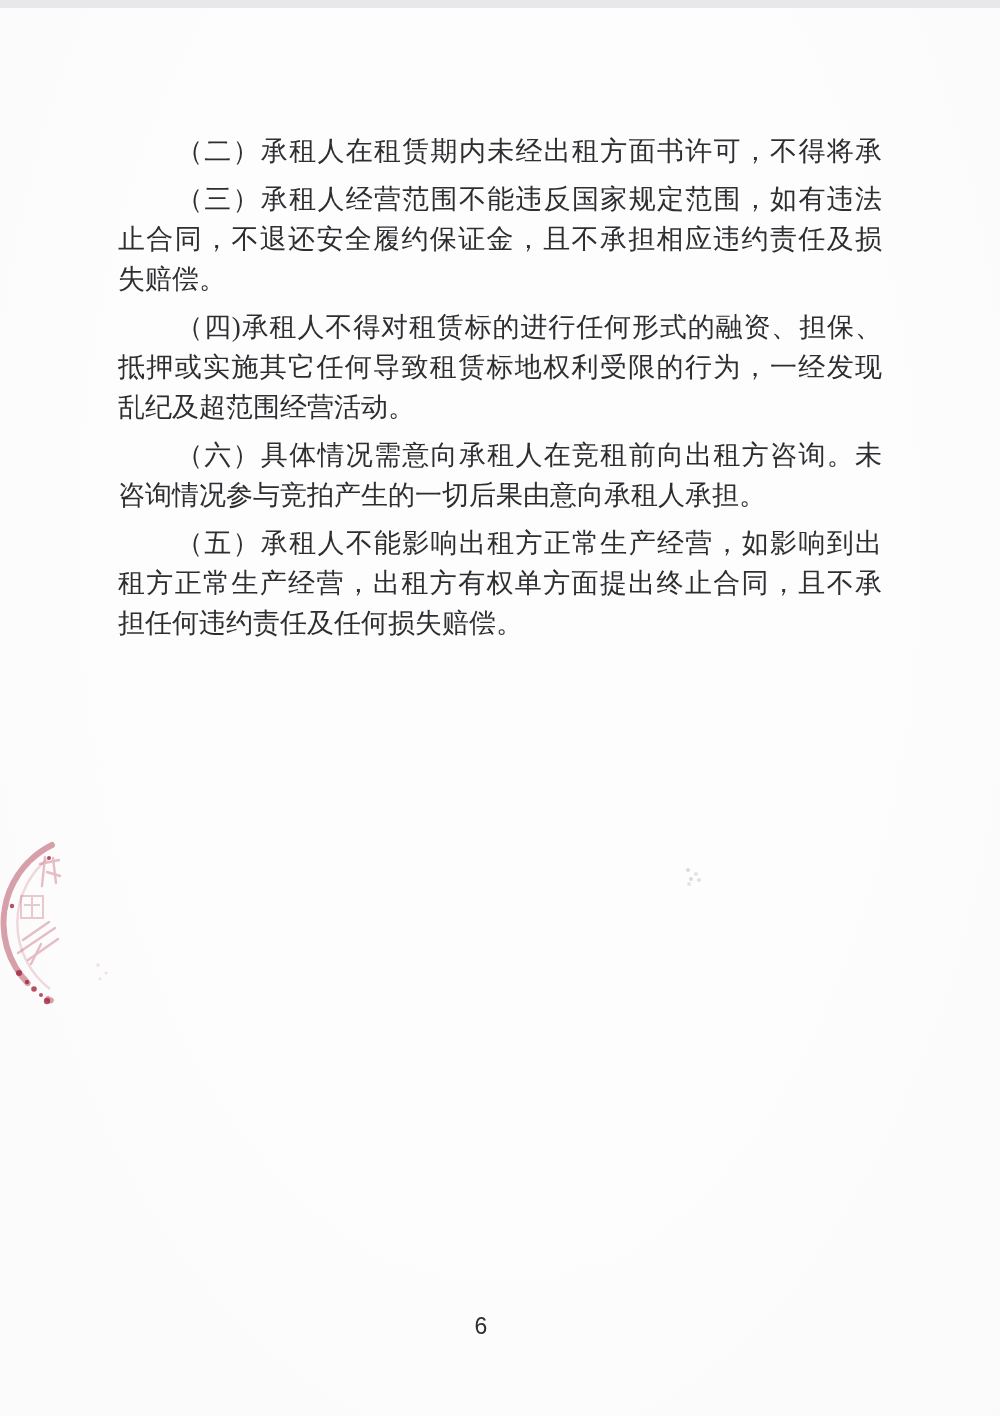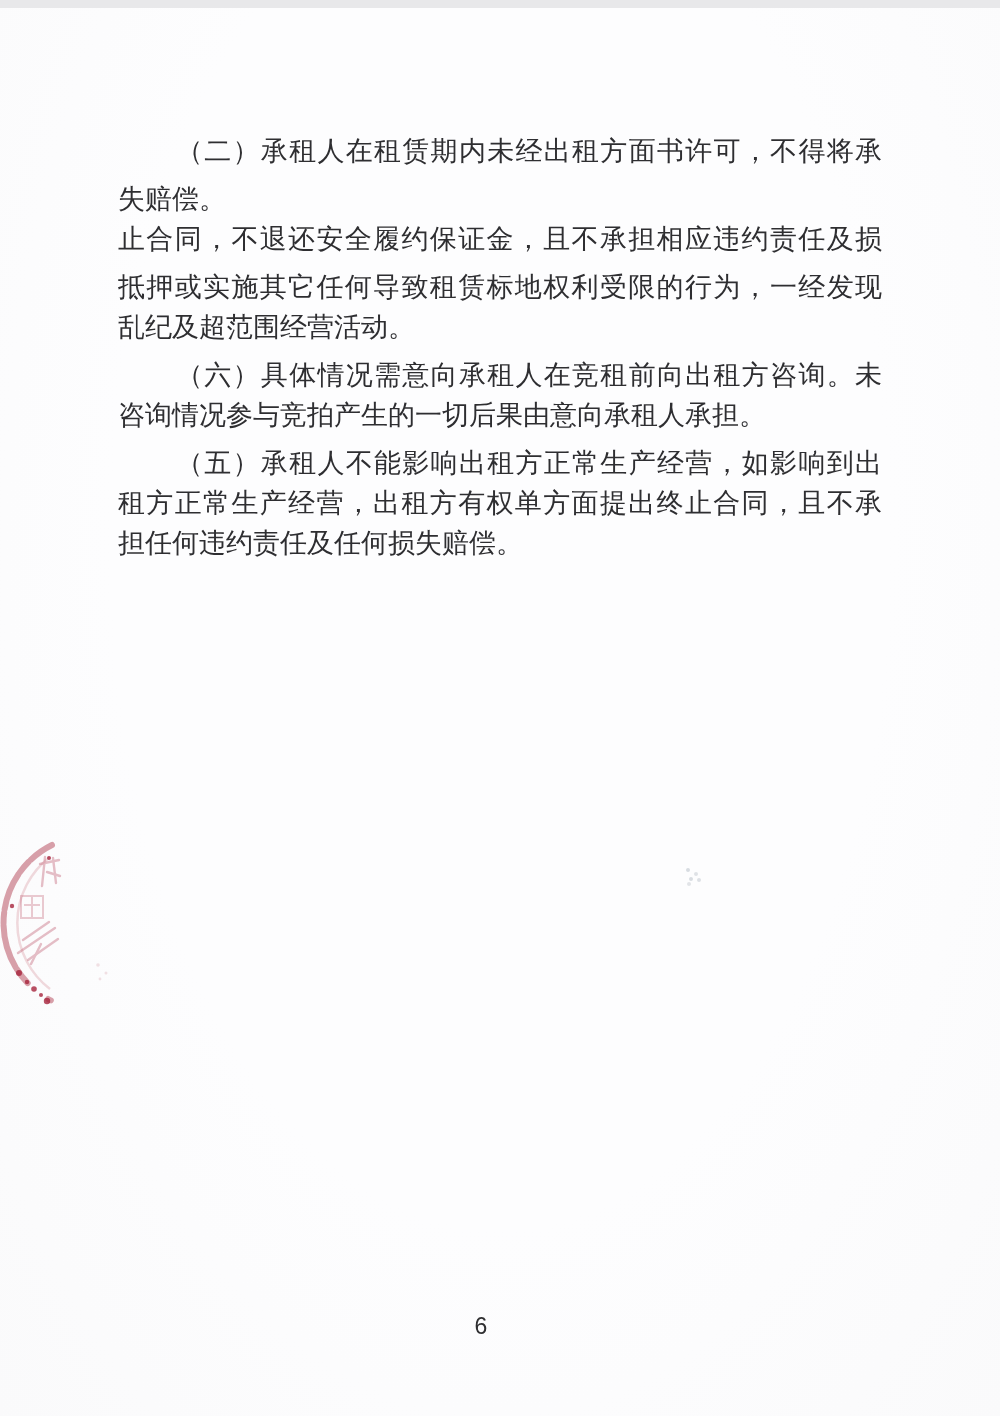--- a/index.html
+++ b/index.html
@@ -56,24 +56,26 @@
 </head>
 <body>
 
 <div class="page">
 
   <div class="content">
       <div class="para">
         <div class="line first fill">（二）承租人在租赁期内未经出租方面书许可，不得将承</div>
       </div>
       <div class="para">
+        <div class="line first fill">（三）承租人经营范围不能违反国家规定范围，如有违法</div>
+        <div class="line fill">止合同，不退还安全履约保证金，且不承担相应违约责任及损</div>
         <div class="line">失赔偿。</div>
-        <div class="line fill">止合同，不退还安全履约保证金，且不承担相应违约责任及损</div>
       </div>
       <div class="para">
+        <div class="line first fill">（四)承租人不得对租赁标的进行任何形式的融资、担保、</div>
         <div class="line fill">抵押或实施其它任何导致租赁标地权利受限的行为，一经发现</div>
         <div class="line">乱纪及超范围经营活动。</div>
       </div>
       <div class="para">
         <div class="line first fill">（六）具体情况需意向承租人在竞租前向出租方咨询。未</div>
         <div class="line">咨询情况参与竞拍产生的一切后果由意向承租人承担。</div>
       </div>
       <div class="para">
         <div class="line first fill">（五）承租人不能影响出租方正常生产经营，如影响到出</div>
         <div class="line fill">租方正常生产经营，出租方有权单方面提出终止合同，且不承</div>

